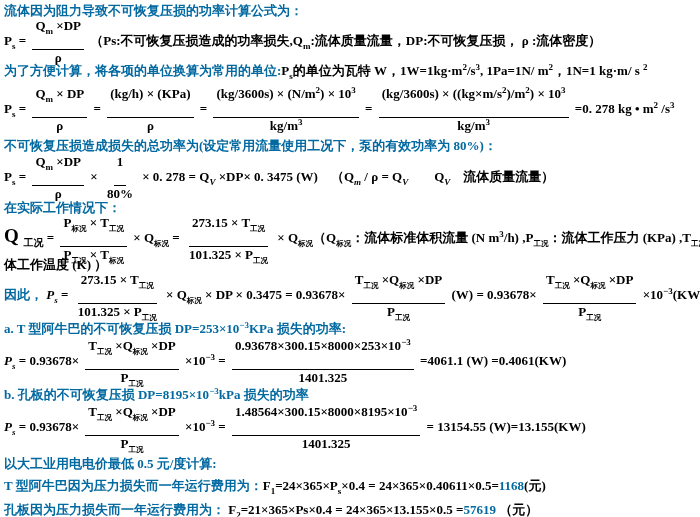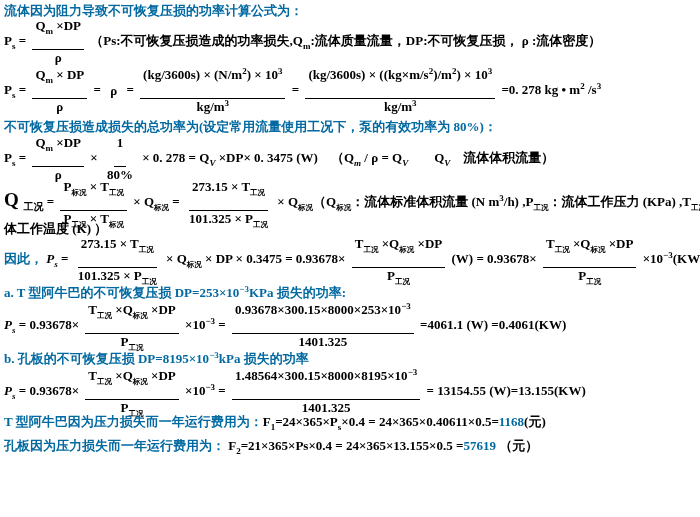--- a/index.html
+++ b/index.html
@@ -41,40 +41,43 @@
 </head>
 <body>
 
 <div class="page">
   <div id="doc">
       <div class="line t17"><span class="red">流体因为阻力导致不可恢复压损的功率计算公式为：</span></div>
       <div class="line f42"><span>P</span><sub>s</sub><span> = </span><span class="frac">
           <span class="num"><span>Q</span><sub>m</sub><span> ×DP</span></span>
           <span class="den"><span>ρ</span></span>
         </span><span> （Ps:不可恢复压损造成的功率损失,Q</span><sub>m</sub><span>:流体质量流量，DP:不可恢复压损， ρ :流体密度）</span></div>
+      <div class="line t19"><span class="red">为了方便计算，将各项的单位换算为常用的单位:</span><span>P</span><sub>s</sub><span>的单位为瓦特 W，1W=1kg·m</span><sup>2</sup><span>/s</span><sup>3</sup><span>, 1Pa=1N/ m</span><sup>2</sup><span>，1N=1 kg·m/ s </span><sup>2</sup></div>
       <div class="line f46 mt6"><span>P</span><sub>s</sub><span> = </span><span class="frac">
           <span class="num"><span>Q</span><sub>m</sub><span> × DP</span></span>
           <span class="den"><span>ρ</span></span>
         </span><span> = </span><span class="frac">
+          <span class="num"><span>(kg/h) × (KPa)</span></span>
           <span class="den"><span>ρ</span></span>
         </span><span> = </span><span class="frac">
           <span class="num"><span>(kg/3600s) × (N/m</span><sup>2</sup><span>) × 10</span><sup>3</sup></span>
           <span class="den"><span>kg/m</span><sup>3</sup></span>
         </span><span> = </span><span class="frac">
           <span class="num"><span>(kg/3600s) × ((kg×m/s</span><sup>2</sup><span>)/m</span><sup>2</sup><span>) × 10</span><sup>3</sup></span>
           <span class="den"><span>kg/m</span><sup>3</sup></span>
         </span><span> =0. 278  kg • m</span><sup>2</sup><span> /s</span><sup>3</sup></div>
       <div class="line t19 mt4"><span class="red">不可恢复压损造成损失的总功率为(设定常用流量使用工况下，泵的有效功率为 80%)：</span></div>
       <div class="line f44"><span>P</span><sub>s</sub><span> = </span><span class="frac">
           <span class="num"><span>Q</span><sub>m</sub><span> ×DP</span></span>
           <span class="den"><span>ρ</span></span>
         </span><span> × </span><span class="frac">
           <span class="num"><span>1</span></span>
           <span class="den"><span>80%</span></span>
-        </span><span> × 0. 278 = Q</span><sub class="i">V</sub><span> ×DP× 0. 3475 (W)　（Q</span><sub class="i">m</sub><span> / ρ = Q</span><sub class="i">V</sub><span>　　Q</span><sub class="i">V</sub><span>　流体体积流量）</span></div>
+        </span><span> × 0. 278 = Q</span><sub class="i">V</sub><span> ×DP× 0. 3475 (W)　（Q</span><sub class="i">m</sub><span> / ρ = Q</span><sub class="i">V</sub><span>　　Q</span><sub class="i">V</sub><span>　流体质量流量）</span></div>
+      <div class="line t17"><span class="red">在实际工作情况下：</span></div>
       <div class="line f40"><span class="big">Q </span><sub class="zb">工况</sub><span> = </span><span class="frac">
           <span class="num"><span>P</span><sub class="z">标况</sub><span> × T</span><sub class="z">工况</sub></span>
           <span class="den"><span>P</span><sub class="z">工况</sub><span> × T</span><sub class="z">标况</sub></span>
         </span><span> × Q</span><sub class="z">标况</sub><span> = </span><span class="frac">
           <span class="num"><span>273.15 × T</span><sub class="z">工况</sub></span>
           <span class="den"><span>101.325 × P</span><sub class="z">工况</sub></span>
         </span><span> × Q</span><sub class="z">标况</sub><span>（Q</span><sub class="z">标况</sub><span>：流体标准体积流量 (N m</span><sup>3</sup><span>/h) ,P</span><sub class="z">工况</sub><span>：流体工作压力 (KPa) ,T</span><sub class="z">工况</sub></div>
       <div class="line t17"><span>体工作温度 (K) ）</span></div>
       <div class="line f42"><span class="red">因此， </span><span class="i">P</span><sub class="i">s</sub><span> = </span><span class="frac">
           <span class="num"><span>273.15 × T</span><sub class="z">工况</sub></span>
@@ -95,16 +98,17 @@
           <span class="den"><span>1401.325</span></span>
         </span><span> =4061.1 (W) =0.4061(KW)</span></div>
       <div class="line t20 mt6"><span class="red">b.  孔板的不可恢复压损 DP=8195×10</span><sup class="red">−3</sup><span class="red">kPa 损失的功率</span></div>
       <div class="line f40"><span class="i">P</span><sub class="i">s</sub><span> = 0.93678× </span><span class="frac">
           <span class="num"><span>T</span><sub class="z">工况</sub><span> ×Q</span><sub class="z">标况</sub><span> ×DP</span></span>
           <span class="den"><span>P</span><sub class="z">工况</sub></span>
         </span><span> ×10</span><sup>−3</sup><span> = </span><span class="frac">
           <span class="num"><span>1.48564×300.15×8000×8195×10</span><sup>−3</sup></span>
           <span class="den"><span>1401.325</span></span>
         </span><span> = 13154.55 (W)=13.155(KW)</span></div>
+      <div class="line t18 mt10"><span class="red">以大工业用电电价最低 0.5 元/度计算:</span></div>
       <div class="line t22 mt2"><span class="red">T 型阿牛巴因为压力损失而一年运行费用为：</span><span>F</span><sub>1</sub><span>=24×365×P</span><sub>s</sub><span>×0.4 = 24×365×0.40611×0.5=</span><span class="red">1168</span><span>(元)</span></div>
       <div class="line t22 mt2"><span class="red">孔板因为压力损失而一年运行费用为： </span><span>F</span><sub>2</sub><span>=21×365×Ps×0.4 = 24×365×13.155×0.5 =</span><span class="red">57619</span><span> （元）</span></div>
     </div>
 </div>
 
 </body></html>

